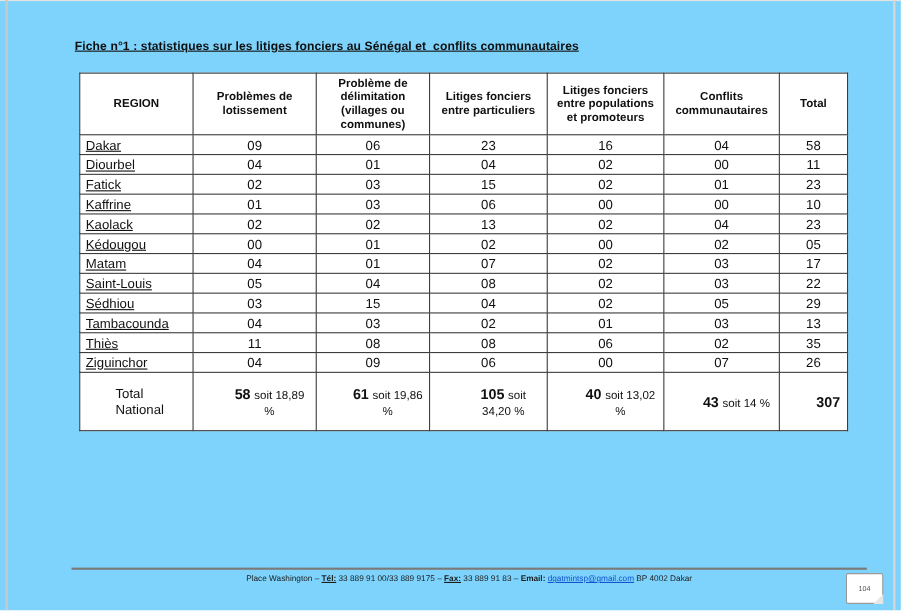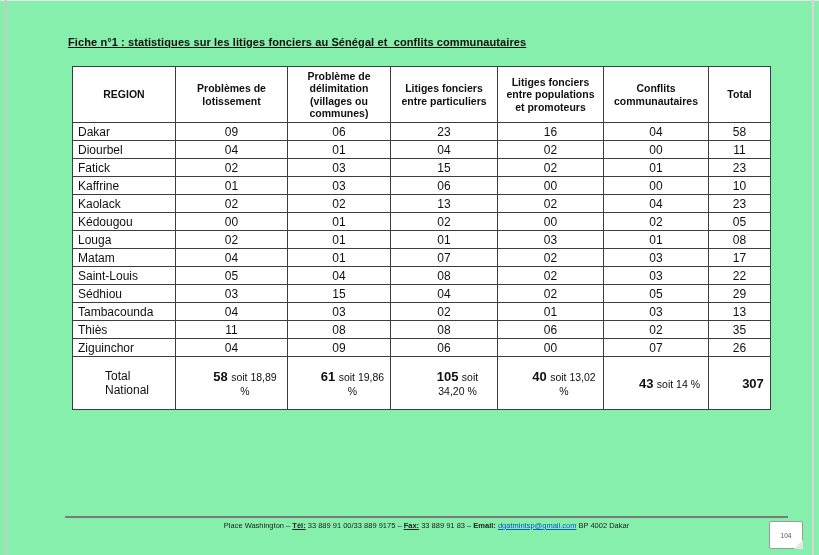--- a/index.html
+++ b/index.html
@@ -1,18 +1,18 @@
 <!DOCTYPE html>
 <html><head>
 <meta charset="utf-8">
 <style>
   * { margin:0; padding:0; box-sizing:border-box; }
   html,body { background:#ffffff; }
   body { font-family:"Liberation Sans", sans-serif; }
-  .viewport { position:relative; width:819px; height:555px; background:#86efac; overflow:hidden; }
+  .viewport { position:relative; width:819px; height:555px; background:#7dd3fc; overflow:hidden; }
 
   .edge-top   { position:absolute; top:0; left:0; width:819px; height:1px; background:#e3e3e3; }
   .edge-left  { position:absolute; top:0; left:5px; width:2px; height:555px; background:#c9c9c9; }
   .edge-right { position:absolute; top:0; left:812px; width:2px; height:555px; background:#d6d6d6; }
 
   .doc-title {
     position:absolute; left:68px; top:36px;
     font-size:11px; font-weight:bold; color:#101010;
     text-decoration:underline; white-space:pre-wrap; letter-spacing:0.1px;
   }
@@ -21,21 +21,21 @@
     position:absolute; left:72px; top:66px; width:698px;
     border-collapse:collapse; table-layout:fixed; color:#101010;
     background:#fff;
   }
   .stats-table th, .stats-table td { border:1px solid #3d3d3d; overflow:hidden; }
   .stats-table th {
     font-size:10.5px; font-weight:bold; text-align:center; vertical-align:middle;
     padding:2px 3px; line-height:1.18; height:56px;
   }
   .stats-table td { font-size:12px; padding:1px 5px; height:18px; vertical-align:middle; }
-  td.region { text-align:left; }
+  td.region { text-align:left;text-decoration:underline; }
   td.num { text-align:center; }
   tr.total-row td { height:53px;padding-left:32px; }
   td.total-label { text-align:left; font-size:12px; }
   .tv { font-weight:bold; font-size:13px; }
   .ts { font-size:10.5px;margin-top:28px; }
 
   .footer-rule { position:absolute; left:65px; top:516px; width:723px; height:2px; background:#7a7a7a; }
   .page-footer {
     position:absolute; left:65px; top:521px; width:723px;
     text-align:center; font-size:7.5px; color:#1d1d1d; line-height:1.3;
@@ -135,29 +135,20 @@
         <tr>
           <td class="region">Kédougou</td>
           <td class="num">00</td>
           <td class="num">01</td>
           <td class="num">02</td>
           <td class="num">00</td>
           <td class="num">02</td>
           <td class="num">05</td>
         </tr>
         <tr>
-          <td class="region">Louga</td>
-          <td class="num">02</td>
-          <td class="num">01</td>
-          <td class="num">01</td>
-          <td class="num">03</td>
-          <td class="num">01</td>
-          <td class="num">08</td>
-        </tr>
-        <tr>
           <td class="region">Matam</td>
           <td class="num">04</td>
           <td class="num">01</td>
           <td class="num">07</td>
           <td class="num">02</td>
           <td class="num">03</td>
           <td class="num">17</td>
         </tr>
         <tr>
           <td class="region">Saint-Louis</td>

